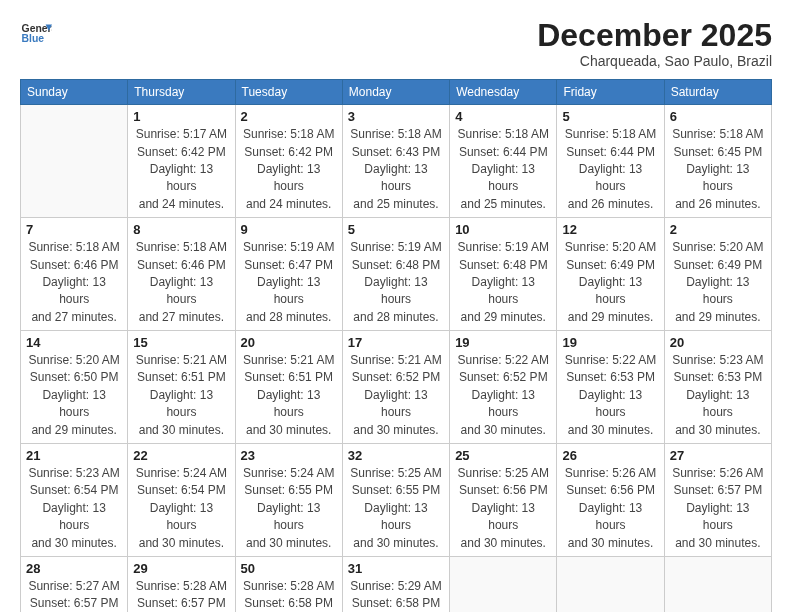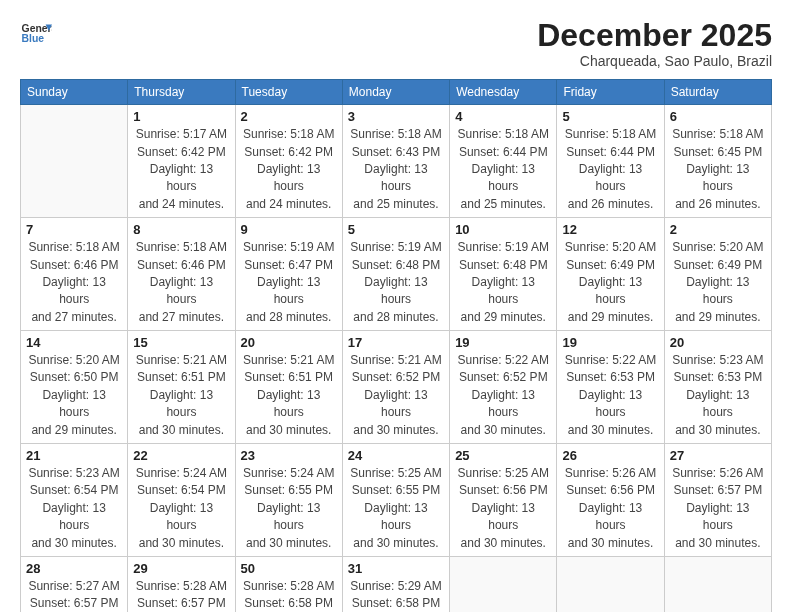--- a/index.html
+++ b/index.html
@@ -214,21 +214,21 @@
           </td>
           <td>
             <span class="day-num">22</span>
             <div class="day-info">Sunrise: 5:24 AM<br>Sunset: 6:54 PM<br>Daylight: 13 hours<br>and 30 minutes.</div>
           </td>
           <td>
             <span class="day-num">23</span>
             <div class="day-info">Sunrise: 5:24 AM<br>Sunset: 6:55 PM<br>Daylight: 13 hours<br>and 30 minutes.</div>
           </td>
           <td>
-            <span class="day-num">24</span>
+            <span class="day-num">32</span>
             <div class="day-info">Sunrise: 5:25 AM<br>Sunset: 6:55 PM<br>Daylight: 13 hours<br>and 30 minutes.</div>
           </td>
           <td>
             <span class="day-num">25</span>
             <div class="day-info">Sunrise: 5:25 AM<br>Sunset: 6:56 PM<br>Daylight: 13 hours<br>and 30 minutes.</div>
           </td>
           <td>
             <span class="day-num">26</span>
             <div class="day-info">Sunrise: 5:26 AM<br>Sunset: 6:56 PM<br>Daylight: 13 hours<br>and 30 minutes.</div>
           </td>

